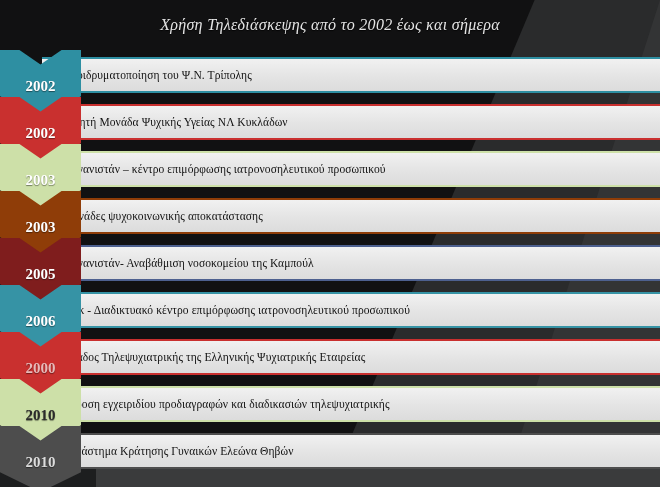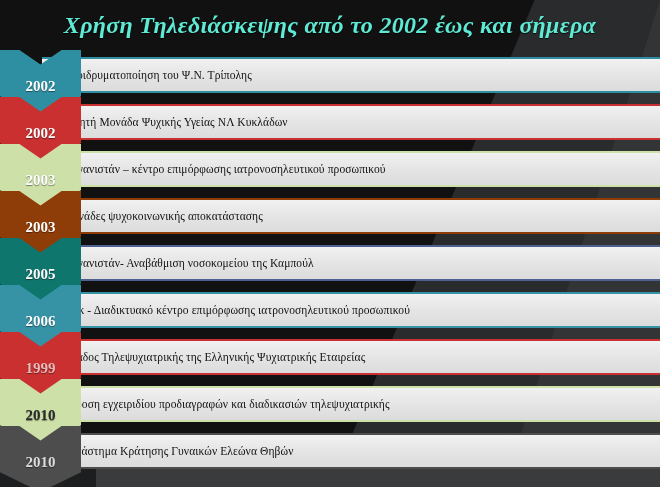--- a/index.html
+++ b/index.html
@@ -61,23 +61,23 @@
     left: 0;
     top: 0;
     width: 660px;
     height: 50px;
     z-index: 5;
     display: flex;
     align-items: center;
     justify-content: center;
   }
   #title-text {
-    color: #5eead4;
-    font-size: 24px;
-    font-weight: bold;
+    color: #e5e5e5;
+    font-size: 16px;
+    font-weight: normal;
     font-style: italic;
     letter-spacing: 0.3px;
     white-space: nowrap;
     text-shadow: 0 1px 1px rgba(0,0,0,0.8);
   }
 
   
   #rows {
     position: absolute;
     left: 0;
@@ -181,40 +181,40 @@
         </div>
         <div class="chev" style="background: rgb(143, 61, 8);">
           <div class="chev-year" style="color: rgb(255, 255, 255);">2003</div>
         </div>
       </div>
       <div class="row">
         <div class="bar" style="border-top-color: rgb(77, 96, 143); border-bottom-color: rgb(77, 96, 143);">
           <span class="bullet">•</span>
           <div class="bar-text">Αφγανιστάν- Αναβάθμιση νοσοκομείου της Καμπούλ</div>
         </div>
-        <div class="chev" style="background: #0f766e;">
+        <div class="chev" style="background: #7f1d1d;">
           <div class="chev-year" style="color: rgb(255, 255, 255);">2005</div>
         </div>
       </div>
       <div class="row">
         <div class="bar" style="border-top-color: rgb(54, 147, 165); border-bottom-color: rgb(54, 147, 165);">
           <span class="bullet">•</span>
           <div class="bar-text">Ιράκ - Διαδικτυακό κέντρο επιμόρφωσης ιατρονοσηλευτικού προσωπικού</div>
         </div>
         <div class="chev" style="background: rgb(54, 147, 165);">
           <div class="chev-year" style="color: rgb(255, 255, 255);">2006</div>
         </div>
       </div>
       <div class="row">
         <div class="bar" style="border-top-color: rgb(201, 48, 47); border-bottom-color: rgb(201, 48, 47);">
           <span class="bullet">•</span>
           <div class="bar-text">Κλάδος Τηλεψυχιατρικής της Ελληνικής Ψυχιατρικής Εταιρείας</div>
         </div>
         <div class="chev" style="background: rgb(201, 48, 47);">
-          <div class="chev-year" style="color: rgb(232, 185, 185);">1999</div>
+          <div class="chev-year" style="color: rgb(232, 185, 185);">2000</div>
         </div>
       </div>
       <div class="row">
         <div class="bar" style="border-top-color: rgb(205, 224, 168); border-bottom-color: rgb(205, 224, 168);">
           <span class="bullet">•</span>
           <div class="bar-text">Έκδοση εγχειριδίου προδιαγραφών και διαδικασιών τηλεψυχιατρικής</div>
         </div>
         <div class="chev" style="background: rgb(205, 224, 168);">
           <div class="chev-year" style="color: rgb(43, 43, 43);">2010</div>
         </div>

